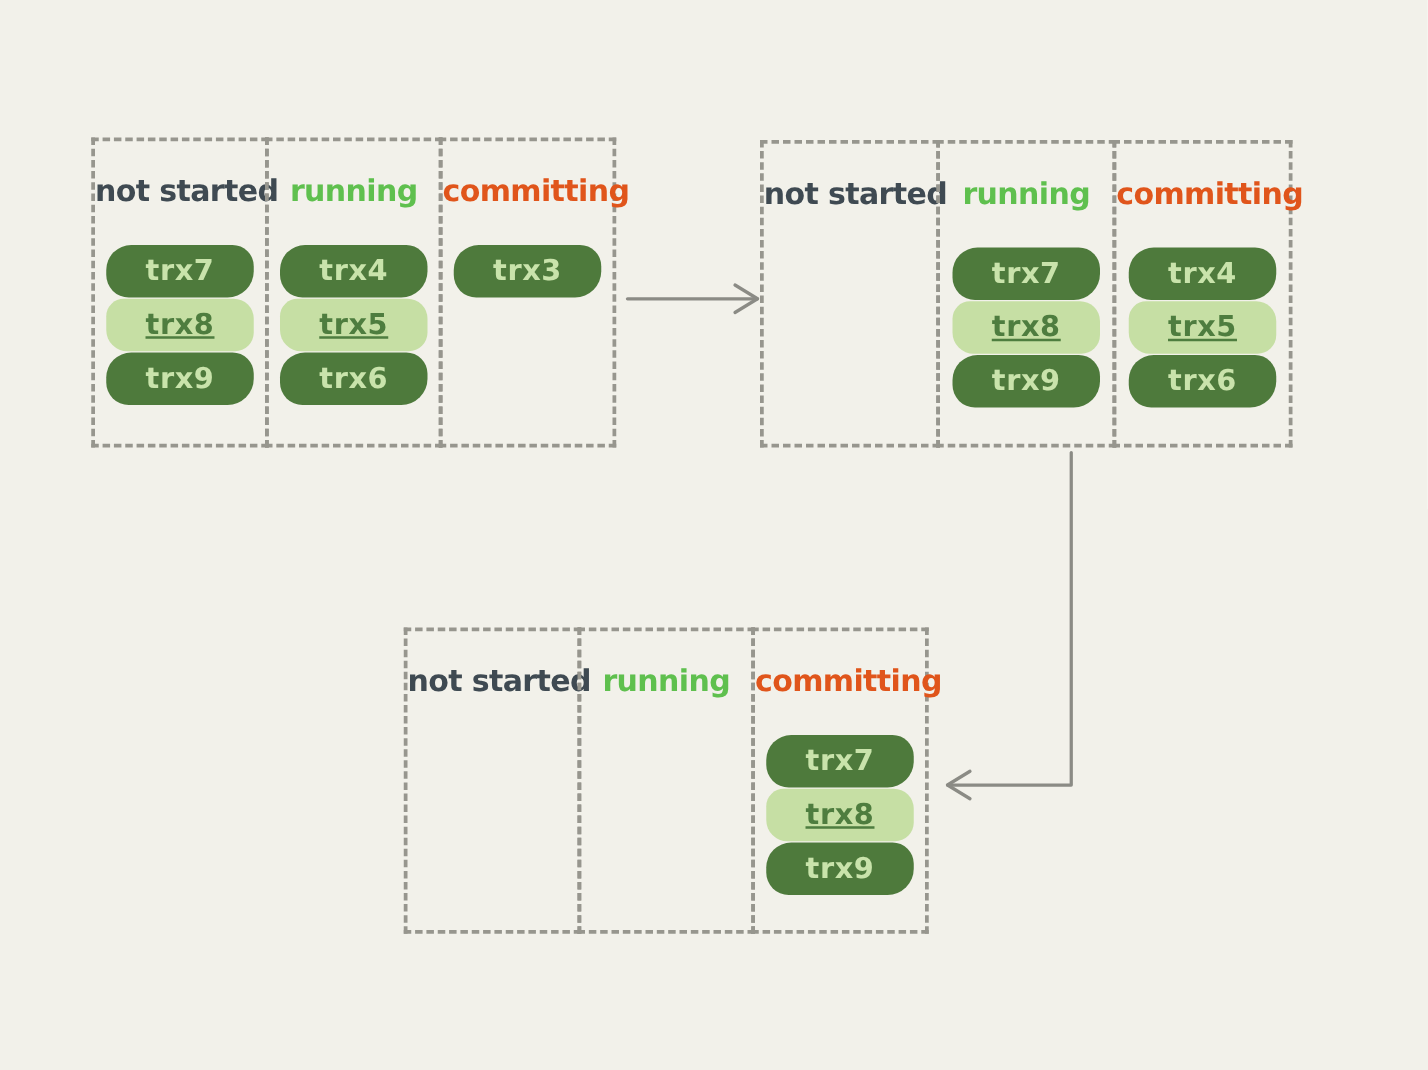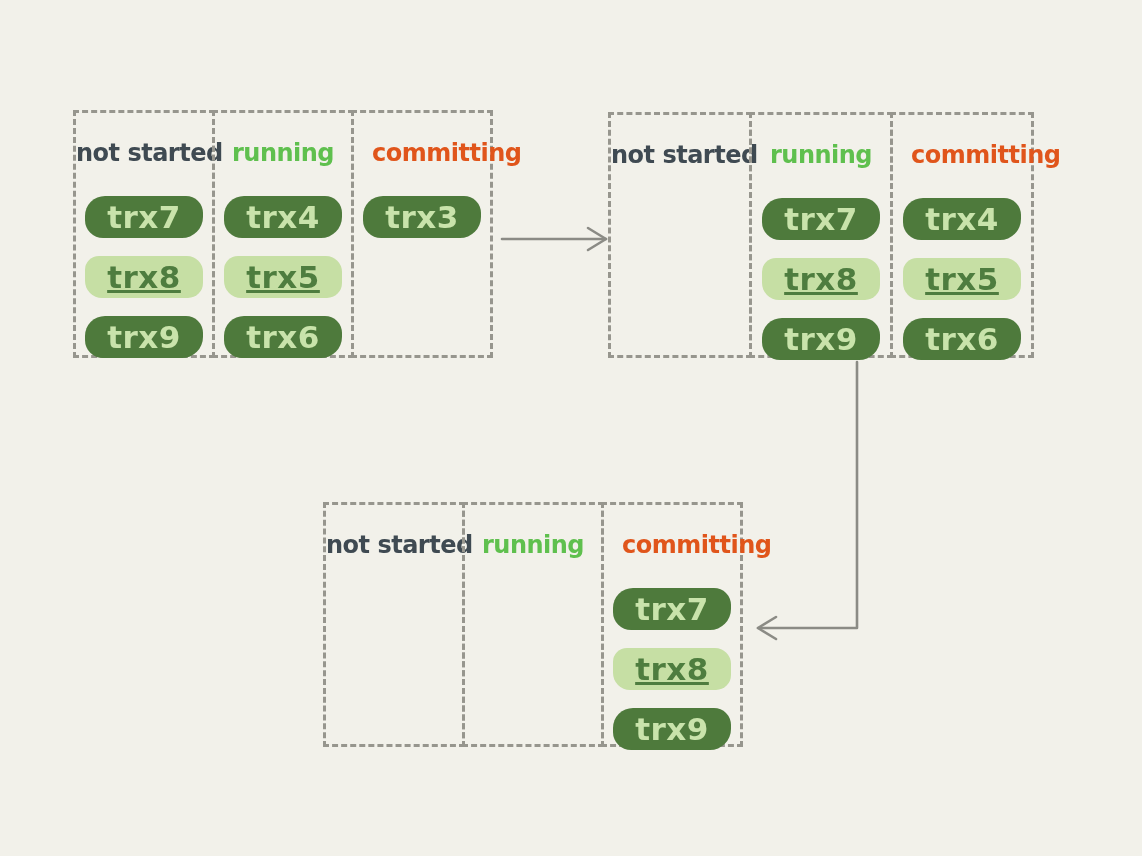--- a/index.html
+++ b/index.html
@@ -25,28 +25,28 @@
   .hdr{
     margin-top:24px;height:32px;
     text-align:center;
     font-size:24px;font-weight:bold;
     letter-spacing:-0.5px;
     line-height:32px;
     white-space:nowrap;
   }
   .hdr-slate{color:var(--h-slate,#3f4a52);}
   .hdr-green{color:var(--h-green,#5fc04e);}
-  .hdr-orange{color:var(--h-orange,#e0551b);padding-left:18px;}
+  .hdr-orange{color:var(--h-orange,#e0551b);}
 
   .pills{margin-top:27px;}
   .pill{
     width:118px;height:42px;
-    margin:0 auto 18px auto;
+    margin:0 auto 1px auto;
     display:flex;align-items:center;justify-content:center;
-    font-size:31px;font-weight:bold;
+    font-size:23px;font-weight:bold;
     letter-spacing:0.5px;
   }
   .pill.dark{
     background:var(--pill-dark,#4e7a3c);
     color:var(--text-on-dark,#c9e3ab);
     border-radius:20px 17px 21px 18px;
   }
   .pill.light{
     background:var(--pill-light,#c6dfa4);
     color:var(--text-on-light,#4e7d3f);

